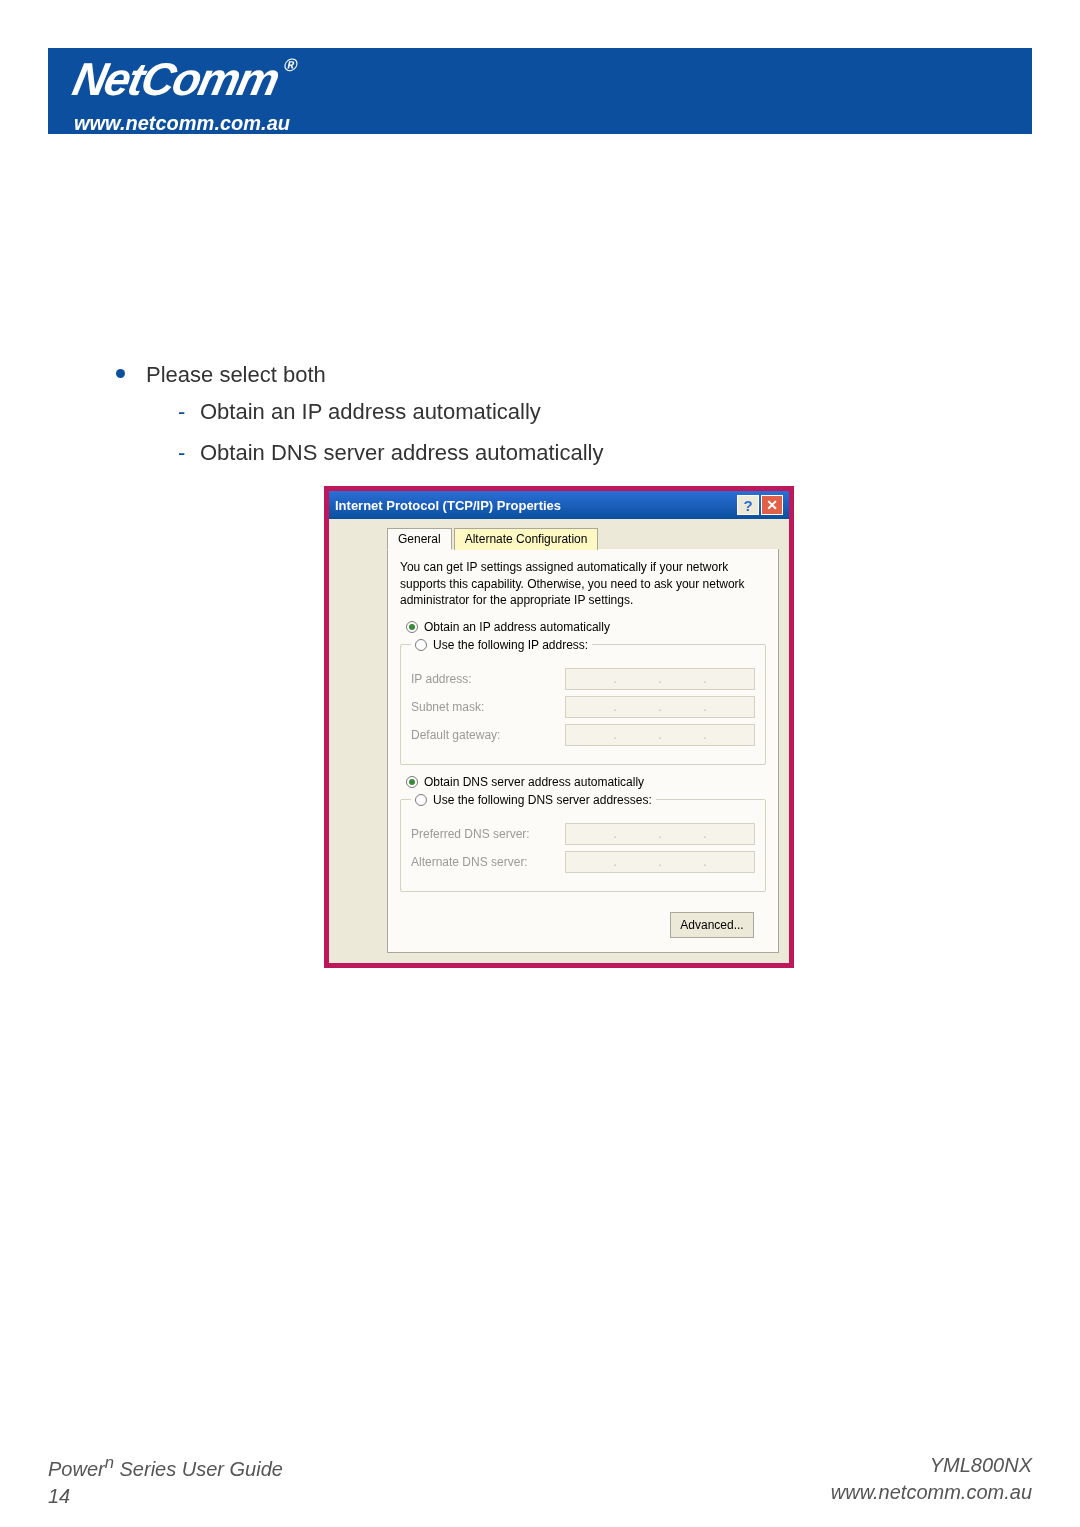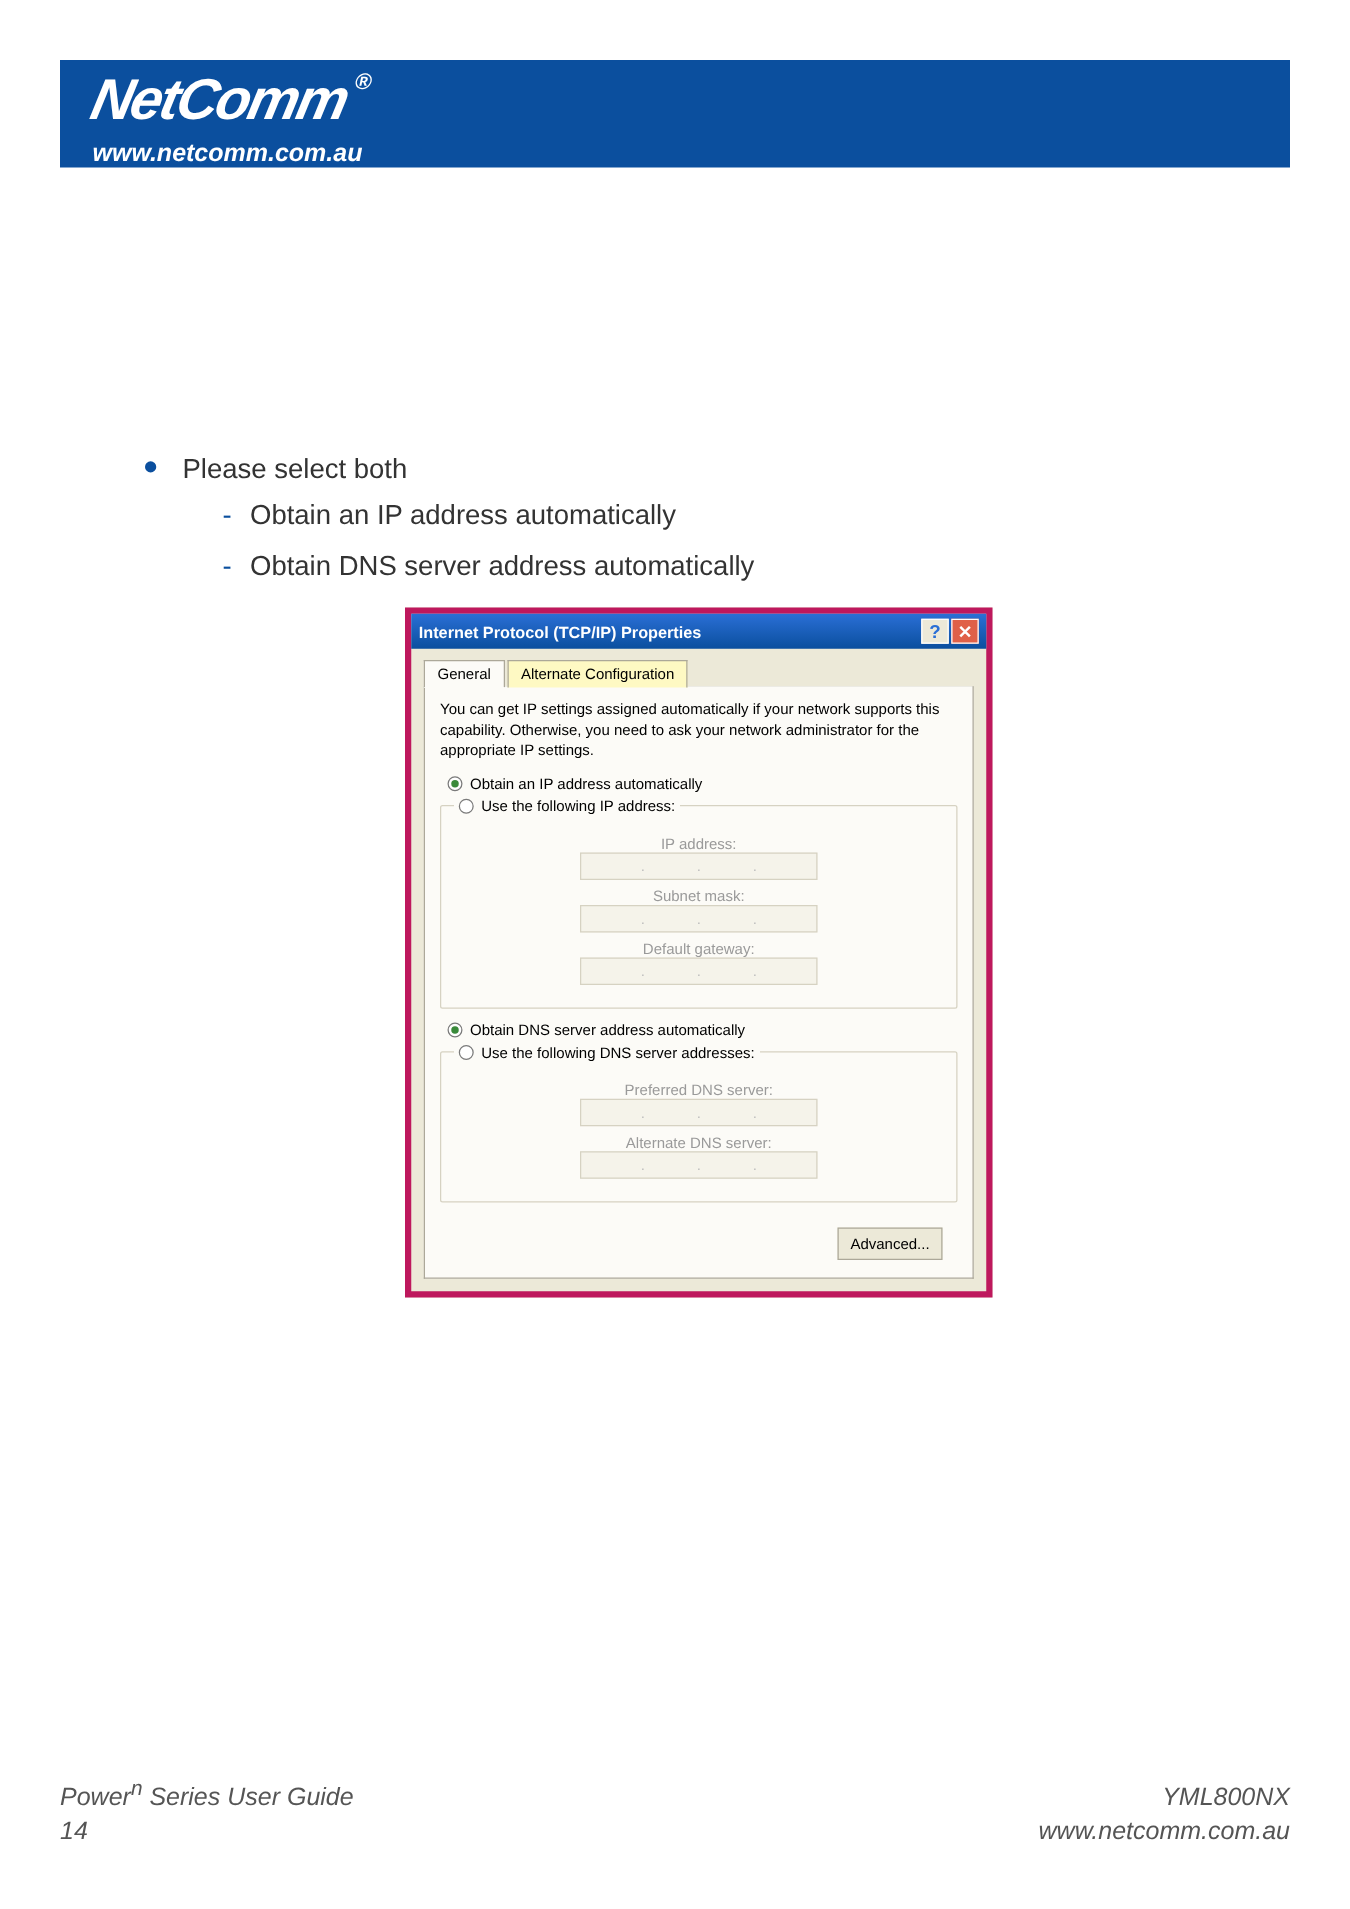--- a/index.html
+++ b/index.html
@@ -112,20 +112,21 @@
     font-family: Arial, sans-serif;
   }
   .titlebtn.help { color: #2a6fd6; font-size: 15px; }
   .titlebtn.close {
     background: #e06048;
     color: #ffffff;
     font-size: 14px;
   }
   .dlg-body {
     padding: 8px 10px 10px;
+    margin-left: 48px;
   }
   .tabstrip {
     display: flex;
     border-bottom: 1px solid #aca899;
     margin-bottom: 8px;
   }
   .tab {
     background: #fef9c3;
     border: 1px solid #aca899;
     border-bottom: none;
@@ -164,21 +165,20 @@
     border-radius: 2px;
     margin: 0 0 10px;
     padding: 10px 10px 12px;
   }
   fieldset.grp legend { padding: 0 4px; font-size: 12px; }
   fieldset.grp legend .radio-row { margin: 0; }
   .field-row {
     display: flex; align-items: center; justify-content: flex-start;
     margin: 6px 0;
     color: #9a9a9a;
-    flex-direction: column;
   }
   .field-row .label { font-size: 12px; flex: 1; }
   .ipbox {
     width: 190px; height: 22px;
     background: #f5f3ea;
     border: 1px solid #d6d2c2;
     display: flex; align-items: center; justify-content: space-around;
     color: #bdbdbd;
     font-size: 12px;
     padding: 0 6px;
@@ -191,22 +191,22 @@
   }
   .winbtn {
     min-width: 84px; height: 26px;
     background: #ece9d8;
     border: 1px solid #aca899;
     font-size: 12px;
   }
 
   .footer {
     position: absolute;
-    left: 48px; right: 48px; bottom: 48px;
-    display: flex; justify-content: space-between; align-items: flex-end;
+    left: 48px; right: 48px; bottom: 17px;
+    display: flex; justify-content: space-between; 
     font-size: 20px;
     color: #555555;
     font-style: italic;
   }
   .footer .left, .footer .right { line-height: 1.35; }
   .footer .right { text-align: right; }
   .model { font-style: italic; }
   .pagenum { font-style: italic; }
 </style>
 </head>

